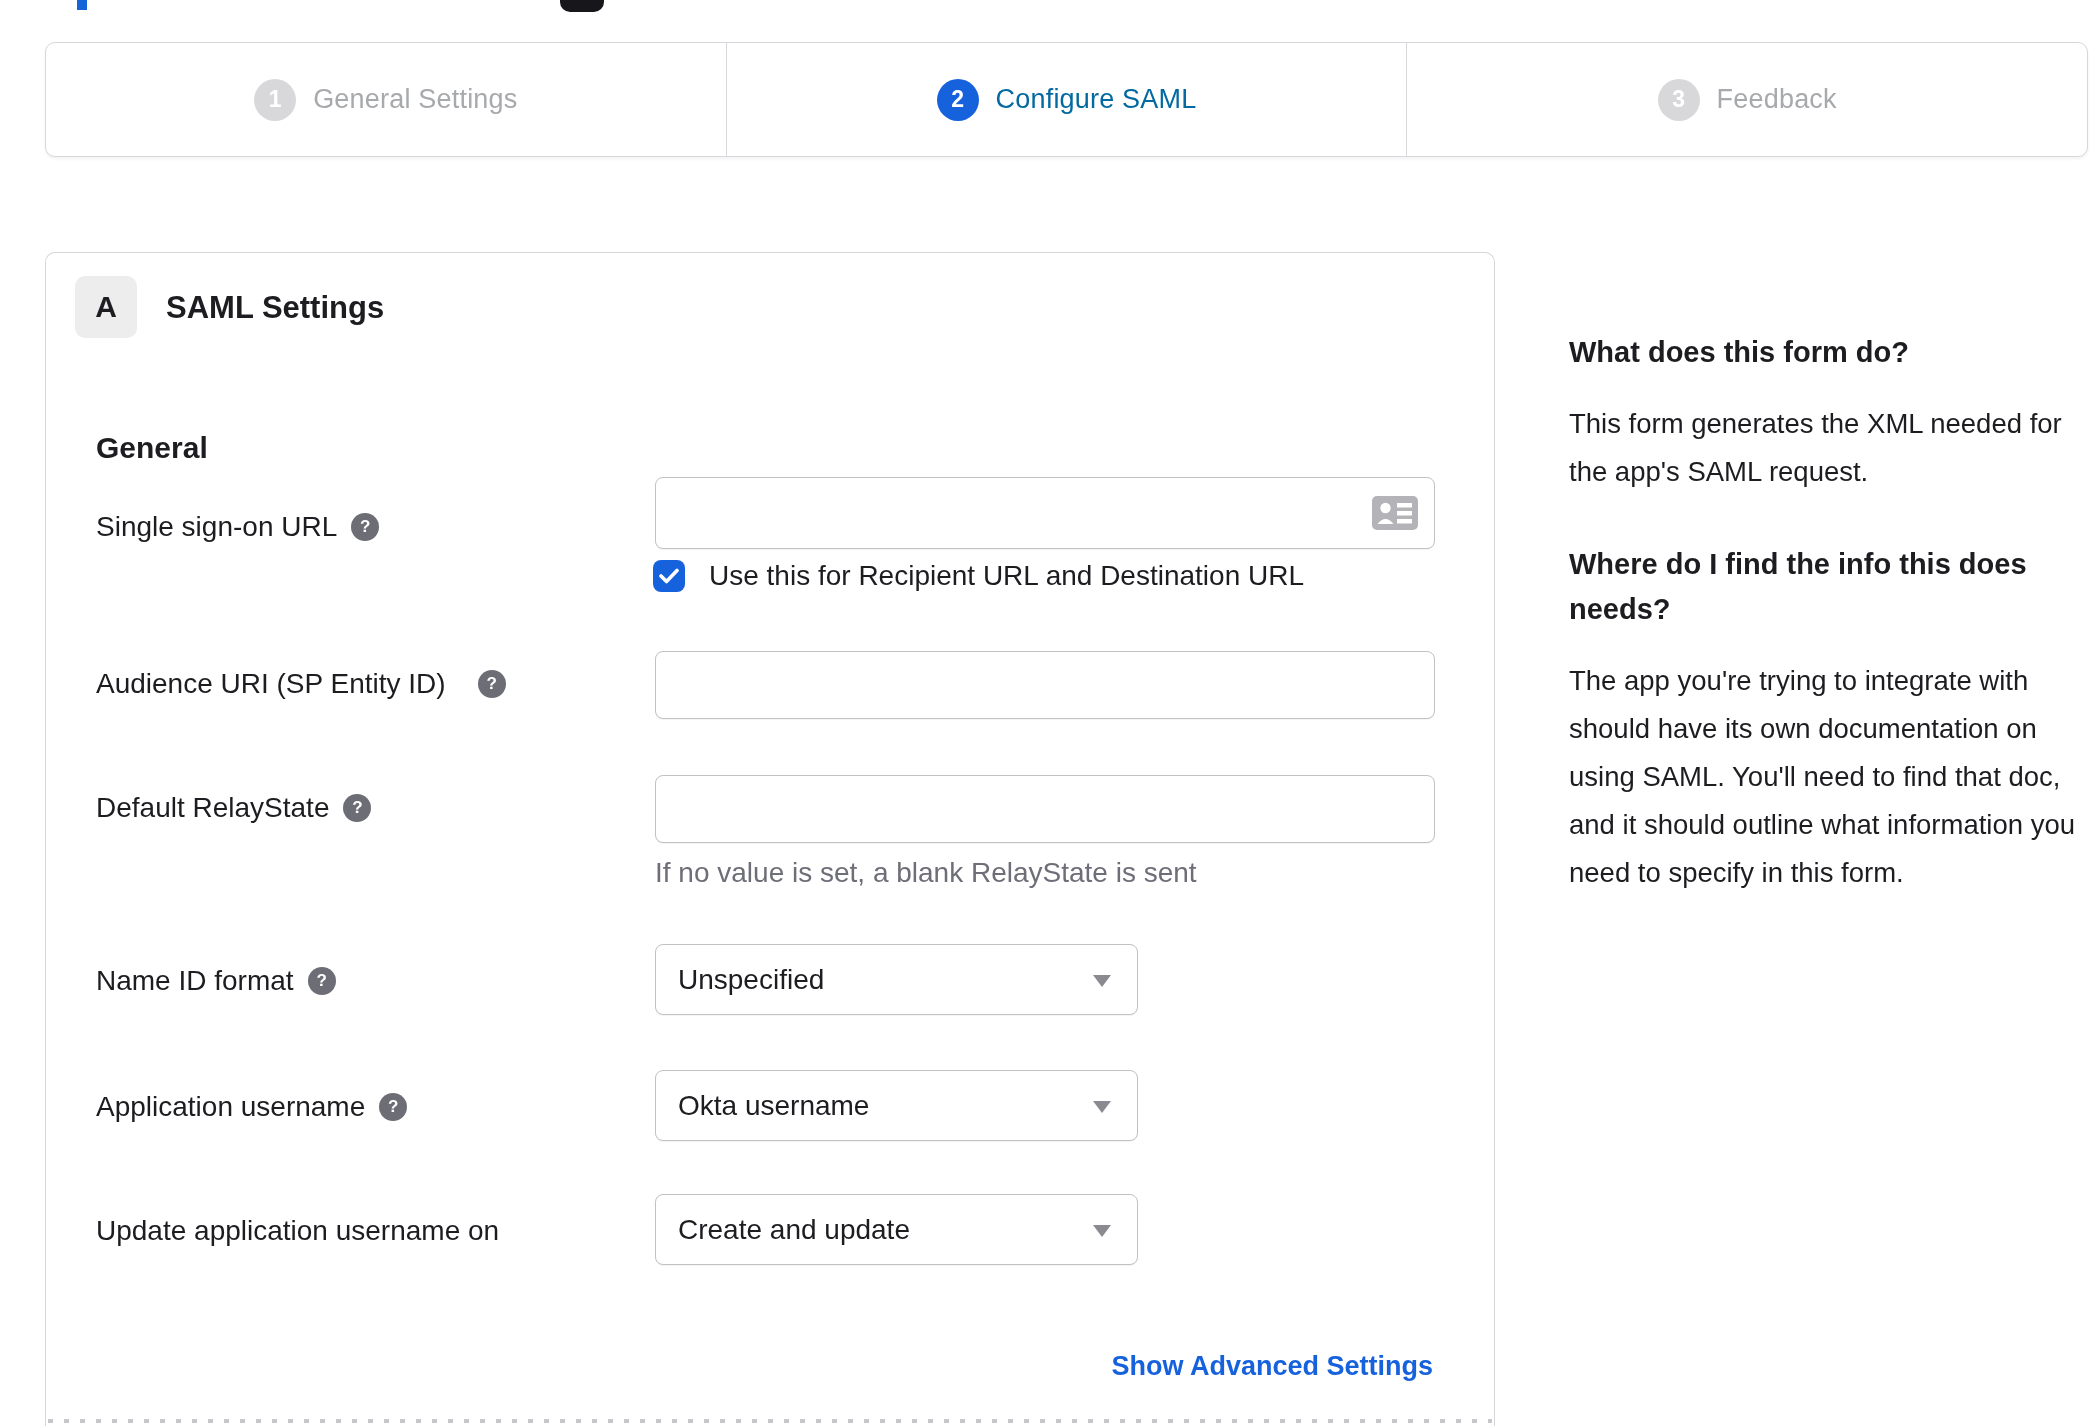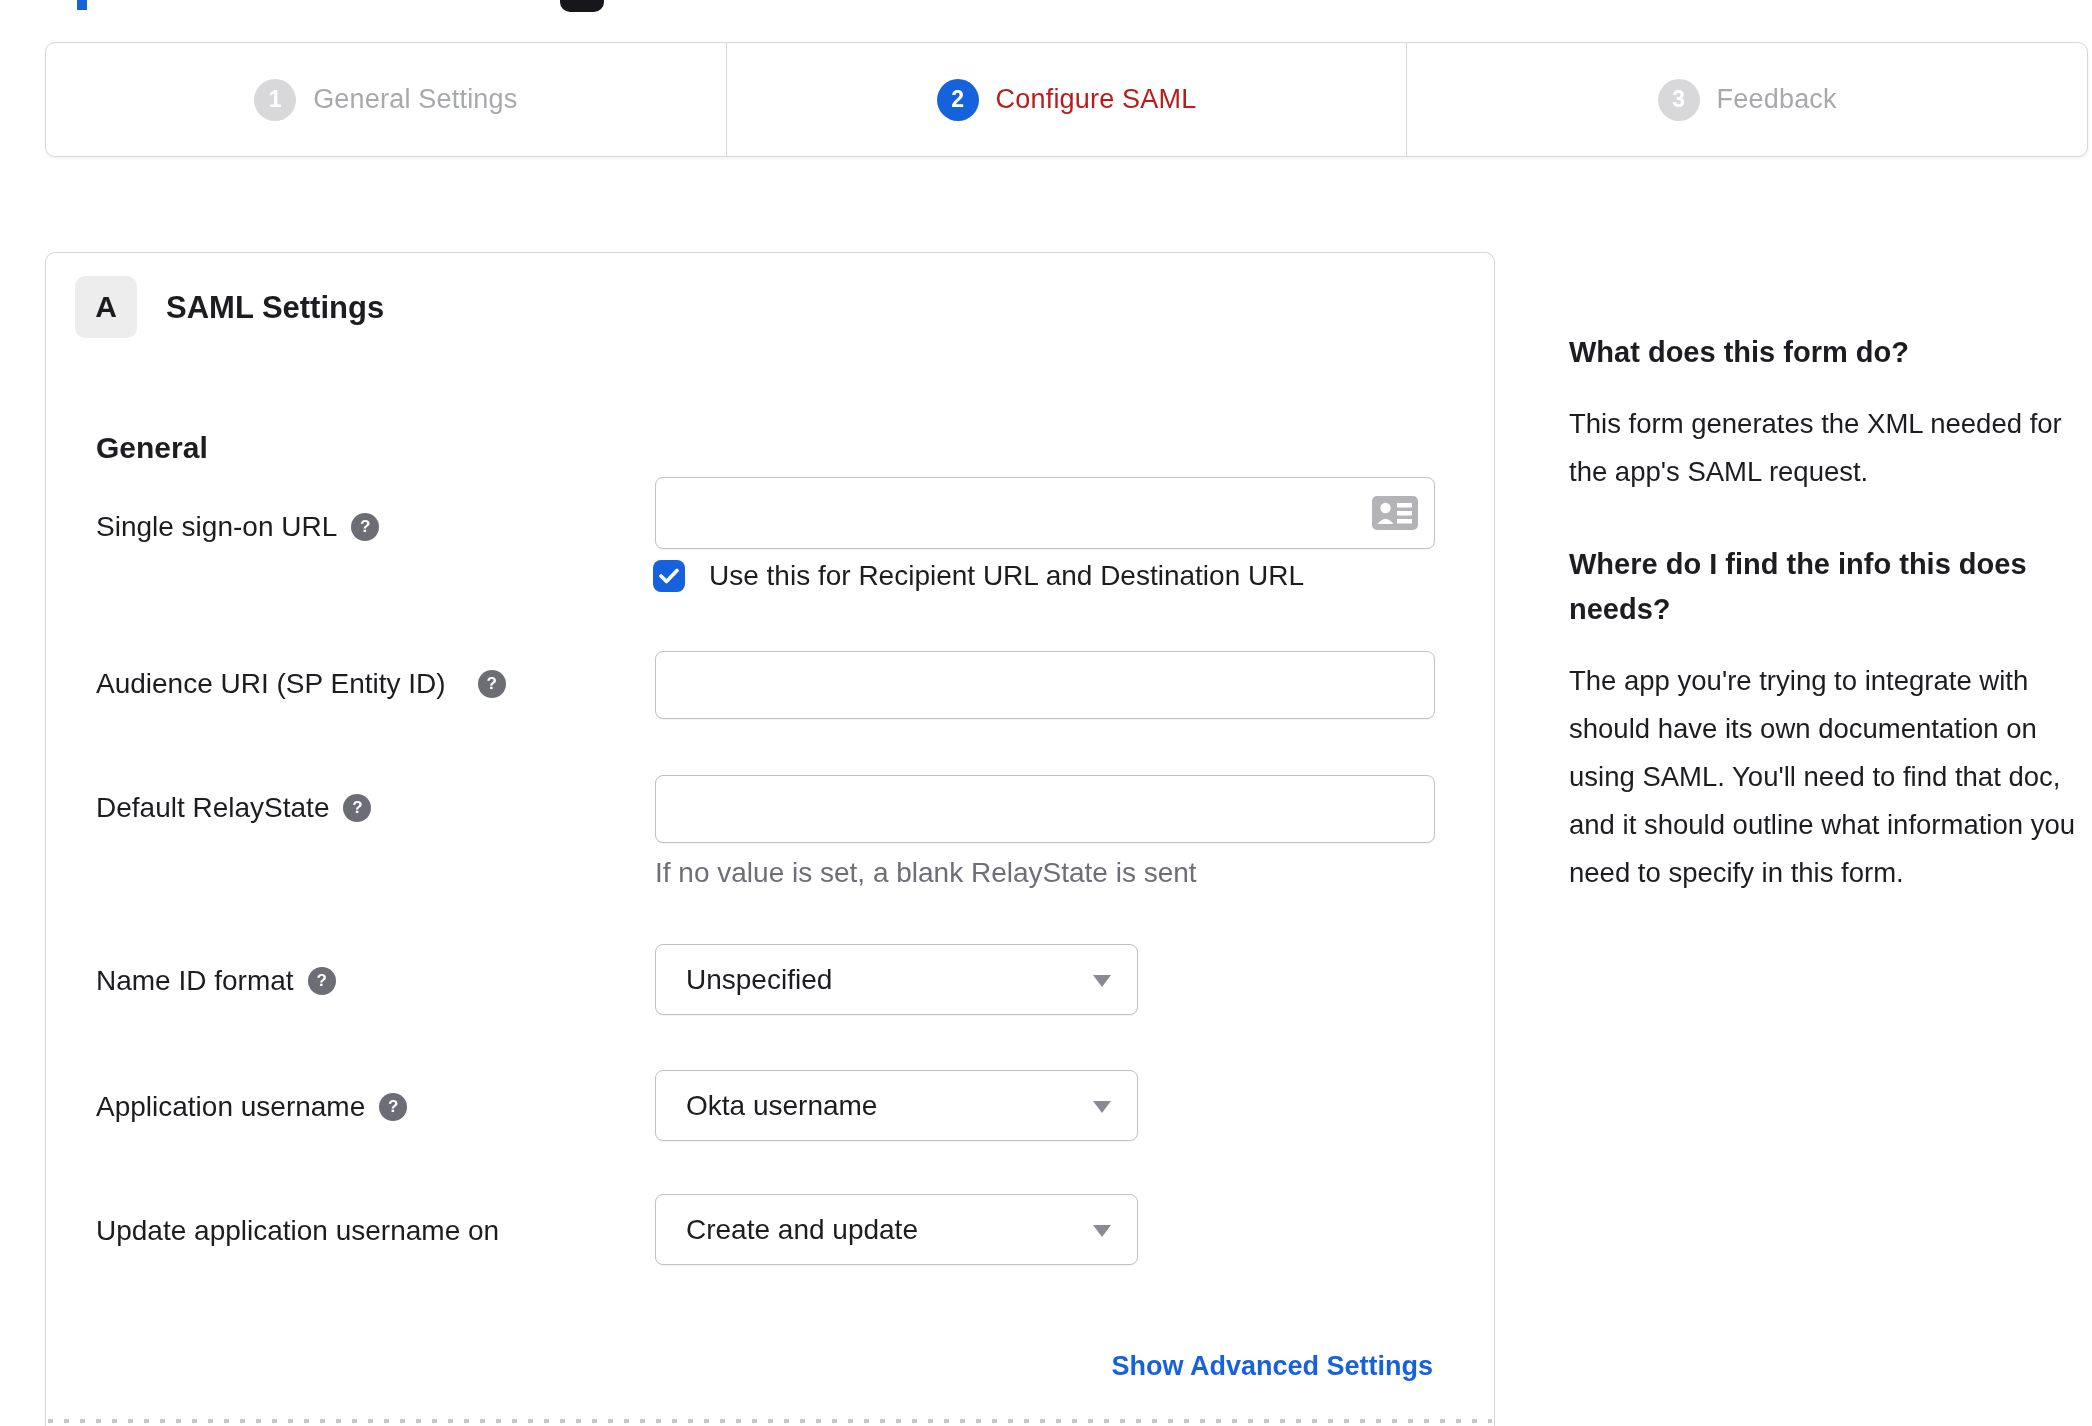--- a/index.html
+++ b/index.html
@@ -14,21 +14,21 @@
   
   .stepper { position:absolute; left:45px; top:42px; width:2043px; height:115px; background:#fff;
              border:1.5px solid #d8d8dc; border-radius:10px; display:flex;
              box-shadow:0 2px 3px rgba(29,29,33,.06); }
   .step { flex:1 1 0; display:flex; align-items:center; justify-content:center; gap:17px; }
   .step + .step { border-left:1.5px solid #d8d8dc; }
   .step-circle { width:42px; height:42px; border-radius:50%; background:#d8d8da; color:#fff;
                  display:flex; align-items:center; justify-content:center; font-size:23px; font-weight:bold; }
   .step.active .step-circle { background:#1662dd; }
   .step-label { font-size:27px; font-weight:normal; color:#a7a9ac; letter-spacing:.2px; }
-  .step.active .step-label { color:#b91c1c; }
+  .step.active .step-label { color:#0369a1; }
 
   
   .panel { position:absolute; left:45px; top:252px; width:1450px; height:1300px; background:#fff;
            border:1.5px solid #d6d6da; border-bottom:none; border-radius:10px 10px 0 0; }
   .panel > * { position:absolute; }
   .badge { left:29px; top:23px; width:62px; height:62px; background:#ededee; border-radius:10px;
            display:flex; align-items:center; justify-content:center; font-size:30px; font-weight:bold; }
   .panel-title { left:120px; top:37px; font-size:31px; font-weight:bold; }
   .section-heading { left:50px; top:178px; font-size:30px; font-weight:bold; }
 
@@ -44,21 +44,21 @@
   .card-icon { position:absolute; right:16px; top:50%; transform:translateY(-50%); width:46px; height:34px; }
 
   .checkbox { left:607px; top:307px; width:32px; height:32px; background:#1662dd; border-radius:8px;
               display:flex; align-items:center; justify-content:center; }
   .checkbox svg { width:20px; height:16px; }
   .checkbox-label { left:663px; top:306px; font-size:28px; line-height:34px; }
 
   .hint { left:609px; top:604px; font-size:28px; color:#6e6e78; }
 
   .select { left:609px; width:483px; height:71px; background:#fff; border:1.5px solid #c1c1c6; border-radius:8px;
-            display:flex; align-items:center; padding:0 28px 0 30px; font-size:28px; color:#1d1d21;
+            display:flex; align-items:center; padding:0 28px 0 22px; font-size:28px; color:#1d1d21;
             box-shadow:0 1px 1px rgba(29,29,33,.05); }
   .sel-nameid { top:691px; }
   .sel-appuser{ top:817px; }
   .sel-update { top:941px; }
   .caret { position:absolute; right:26px; top:50%; margin-top:-5px; width:0; height:0;
            border-left:9px solid transparent; border-right:9px solid transparent; border-top:12px solid #8a8a90; }
 
   .advanced-link { right:61px; top:1098px; font-size:27px; font-weight:bold; color:#1662dd; cursor:pointer; }
 
   .dotted-divider { left:2px; top:1166px; width:1444px; height:4px;

